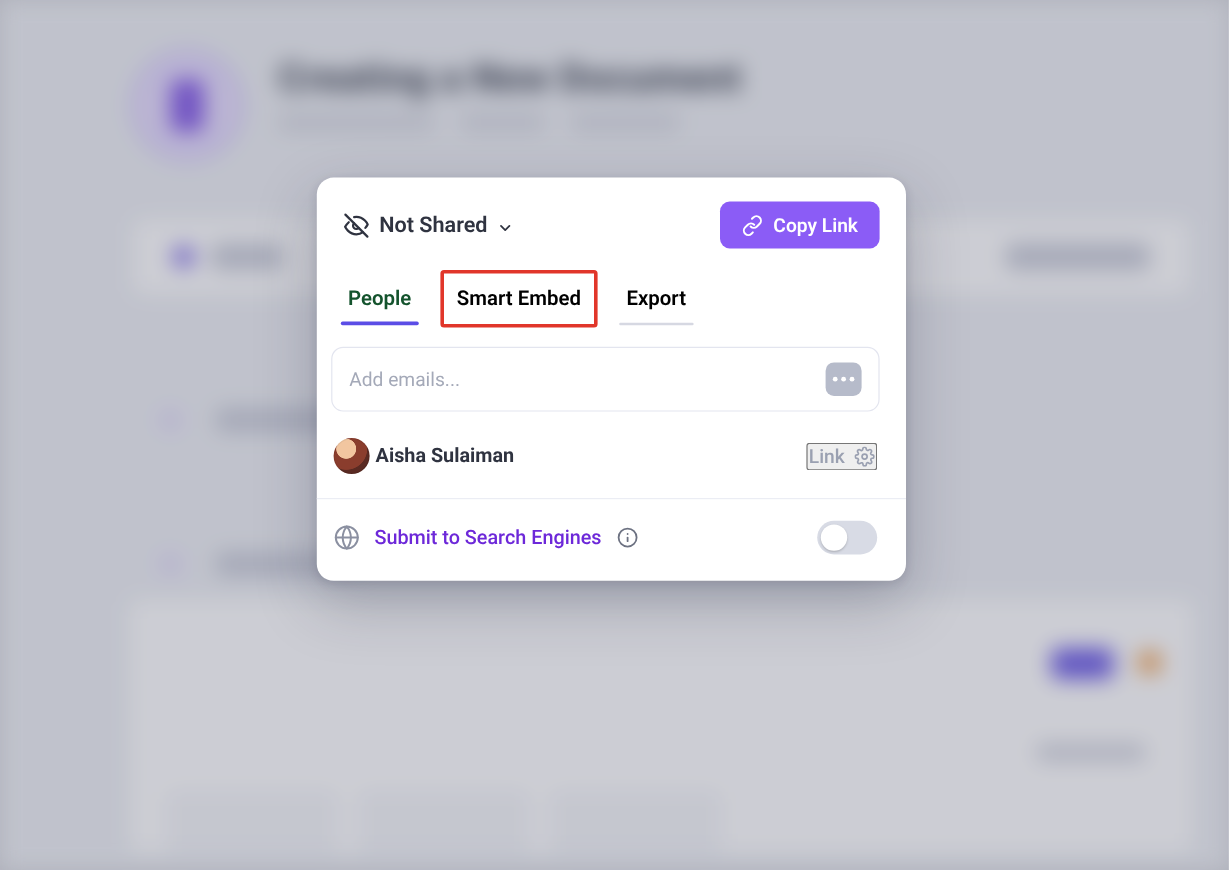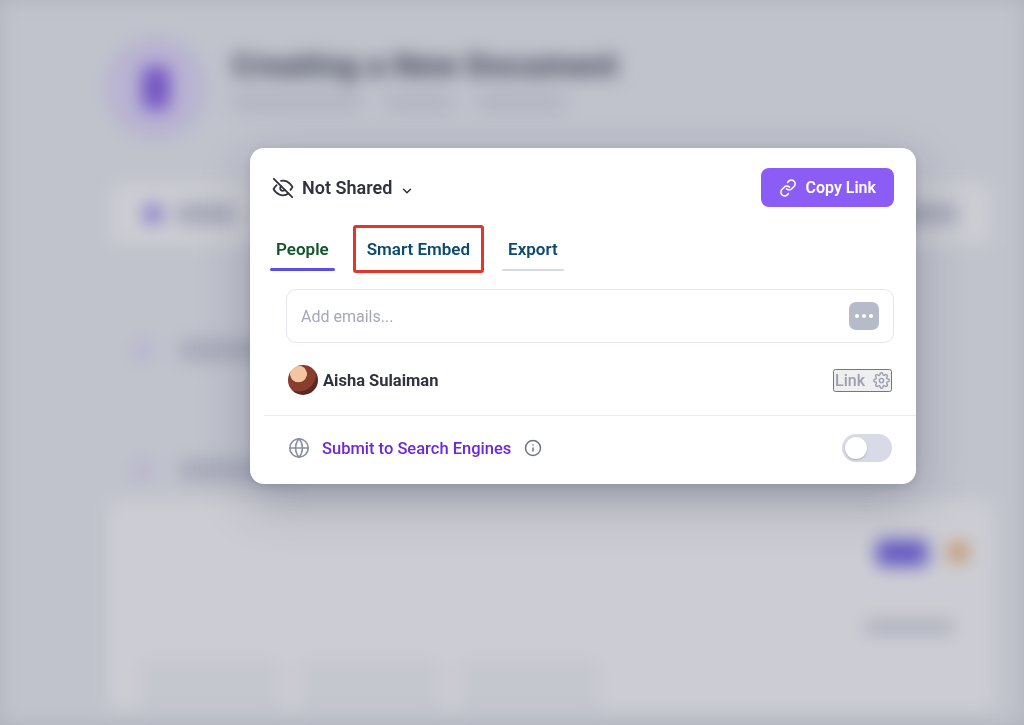--- a/index.html
+++ b/index.html
@@ -48,21 +48,21 @@
   .bg-pill2{ position:absolute; right:56px; top:542px; width:20px; height:20px; border-radius:50%; background:#f0a050;}
   .bg-tiny{ position:absolute; right:70px; top:620px; width:90px; height:14px; border-radius:4px; background:#cfd1dd;}
   .bg-thumbs{ position:absolute; left:140px; top:660px; display:flex; gap:20px;}
   .bg-thumbs div{ width:140px; height:50px; border-radius:6px; background:#f3f4f9; border:1px solid #e3e5ef;}
 
   
   .overlay { position:absolute; inset:0; background:rgba(78,82,100,.28); }
 
   
   .modal {
-    position: absolute; top: 148px; left: 250px; width: 666px;
+    position: absolute; top: 148px; left: 264px; width: 491px;
     background: #fff; border-radius: 14px;
     box-shadow: 0 18px 50px rgba(30,34,60,.25), 0 2px 8px rgba(30,34,60,.12);
     overflow: hidden;
   }
   .modal-header {
     display: flex; align-items: center; justify-content: space-between;
     padding: 20px 22px 14px 22px;
   }
   .share-status {
     display: inline-flex; align-items: center; gap: 8px;
@@ -76,38 +76,38 @@
     background: #8b5cf6; color: #fff; border: none; border-radius: 8px;
     padding: 10px 18px; font-size: 16px; font-weight: 600; cursor: pointer;
   }
   .icon-link{ width:18px; height:18px; }
 
   .tabs {
     display: flex; gap: 0; padding: 8px 22px 0 22px;
   }
   .tab {
     position: relative; padding: 10px 4px 12px 4px; margin-right: 30px;
-    font-size: 17px; font-weight: 600; color: #0c4a6e; cursor: pointer;
+    font-size: 17px; font-weight: 600; color: #000000; cursor: pointer;
     background:none; border:none;
   }
   .tab.active { color: #14532d; text-align: right; }
   .tab.active::after {
     content: ""; position: absolute; left: -2px; right: -2px; bottom: 0;
     height: 3px; background: #5b4de6; border-radius: 2px;
   }
   .tab.underline::after{
     content:""; position:absolute; left:-2px; right:-2px; bottom:0; height:2px;
     background:#d6d8e2; border-radius:2px;
   }
   .tab-highlight {
     position: absolute; border: 3px solid #e1362a; border-radius: 3px;
     pointer-events: none;
   }
 
-  .modal-body { padding: 18px 22px 0 36px; }
+  .modal-body { padding: 18px 22px 0 12px; }
 
   .email-field {
     display: flex; align-items: center; gap: 10px;
     border: 1px solid #e3e5ef; border-radius: 10px; padding: 12px 14px;
     background: #fff;
   }
   .email-input {
     flex: 1; border: none; outline: none; font-size: 16px; color: #2f3340;
     background: transparent;
   }

